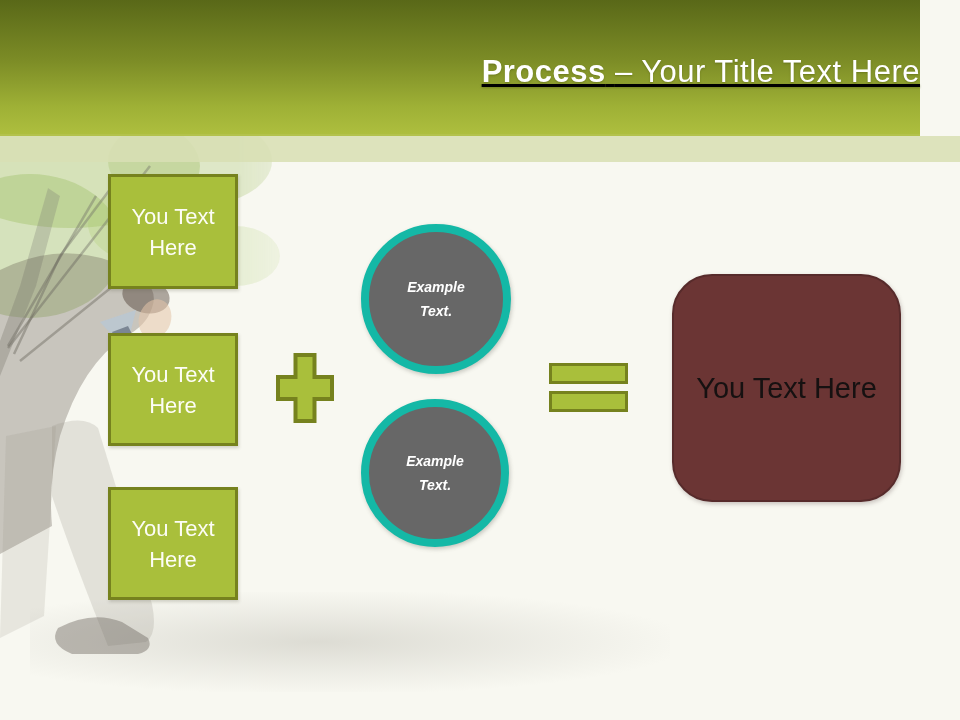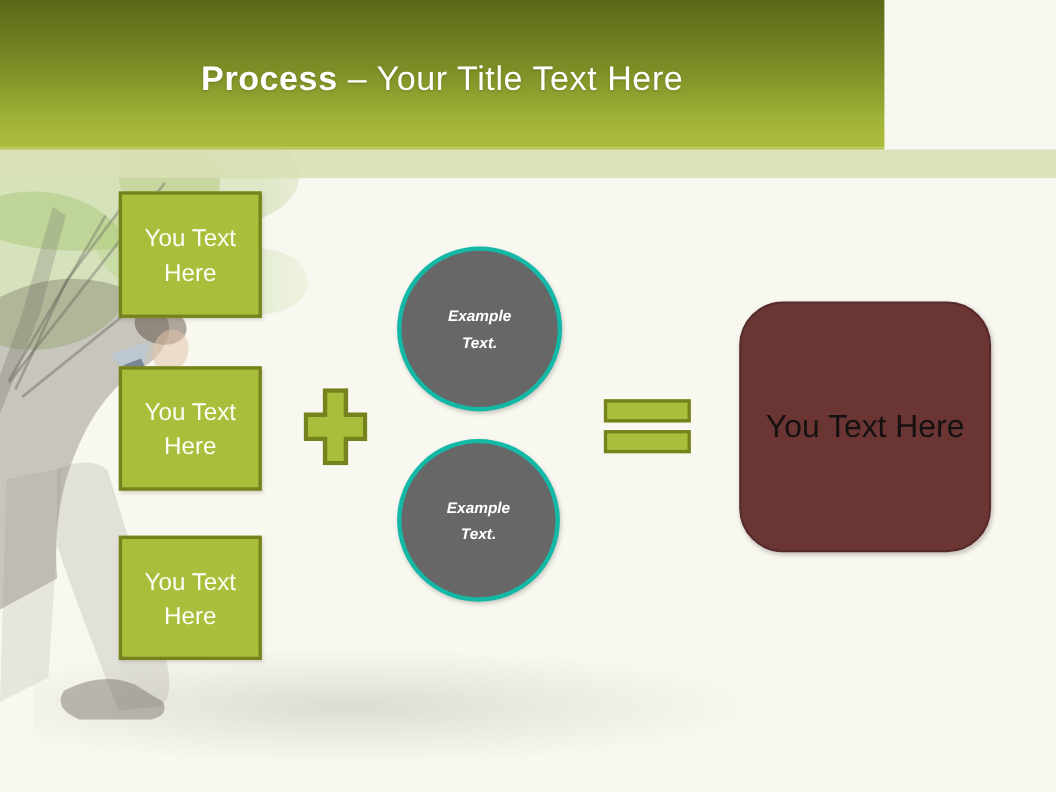--- a/index.html
+++ b/index.html
@@ -7,26 +7,27 @@
     position:relative;
     width:960px;height:720px;
     margin:0 auto;
     background:#f8f8f1;
     overflow:hidden;
     font-family:"Liberation Sans", sans-serif;
   }
 
   
   .header{
-    position:absolute;left:0;top:0;width:804px;height:136px;
+    position:absolute;left:0;top:0;width:920px;height:136px;
     background:linear-gradient(to bottom,#596818 0%,#7c8c26 45%,#9fb136 80%,#adbe3e 100%);
     border-bottom:2px solid #b3c24c;
     box-sizing:border-box;
-    display:flex;align-items:center;justify-content:center;
+    display:flex;align-items:center;justify-content:flex-end;
     z-index:5;
+    text-decoration:underline;
   }
   .title{
     color:#ffffff;
     font-size:31px;
     letter-spacing:0.5px;
     padding-top:10px;
     text-shadow:0 1px 2px rgba(60,70,10,0.35);
     white-space:nowrap;
   }
   .title .bold{font-weight:bold;}
@@ -74,21 +75,21 @@
   .equals{position:absolute;left:549px;top:363px;z-index:4;}
   .eq-bar{
     width:79px;height:21px;box-sizing:border-box;
     background:#a9bf3b;border:3px solid #76821e;
   }
   .eq-bar + .eq-bar{margin-top:7px;}
 
   
   .gcircle{
     position:absolute;width:150px;height:150px;border-radius:50%;
-    background:#676767;border:4px solid #14b8a6;
+    background:#676767;border:8px solid #14b8a6;
     box-sizing:border-box;
     display:flex;align-items:center;justify-content:center;
     text-align:center;color:#ffffff;
     font-size:14px;font-weight:bold;font-style:italic;line-height:24px;
     z-index:4;
     box-shadow:1px 2px 4px rgba(80,80,70,0.3);
   }
   .gcircle .lbl{width:86px;}
   .gcircle1{left:361px;top:224px;}
   .gcircle2{left:361px;top:399px;width:148px;height:148px;}

